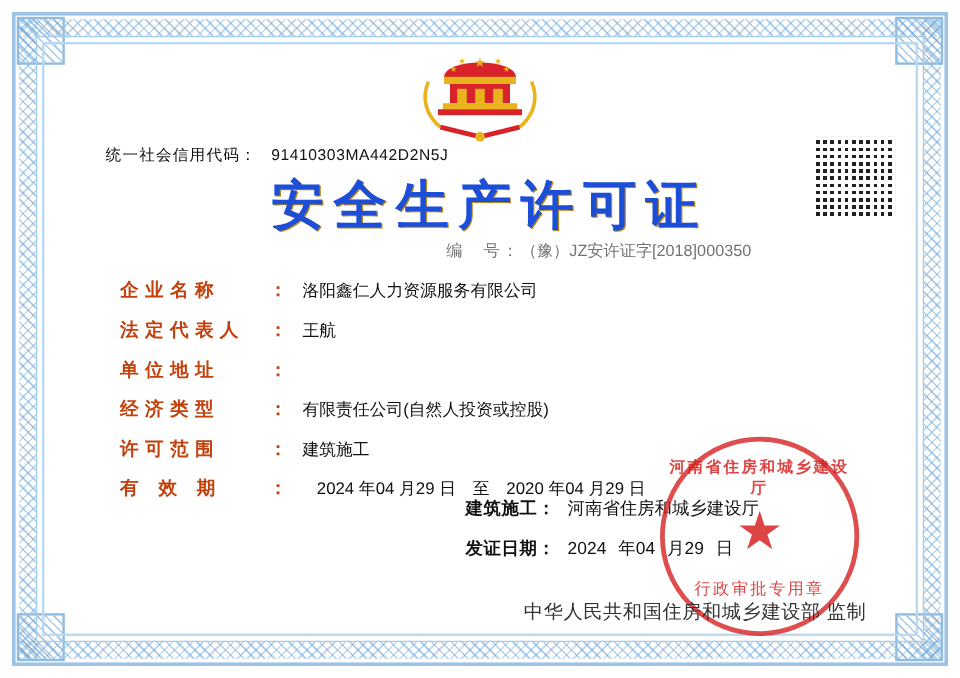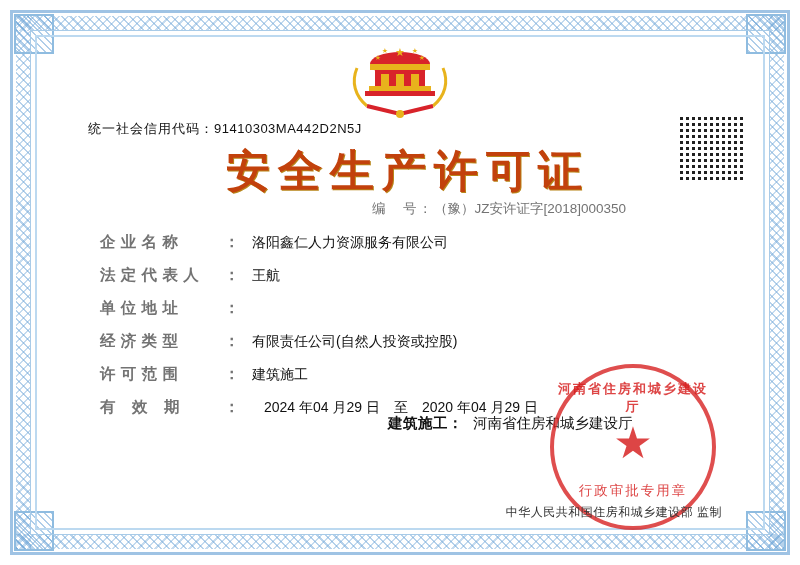--- a/index.html
+++ b/index.html
@@ -99,32 +99,32 @@
   .credit-code {
     position: absolute;
     left: 44px;
     top: 78px;
     font-size: 13px;
     color: #111;
     letter-spacing: 0.5px;
     white-space: nowrap;
   }
   .credit-code .label { letter-spacing: 1px; }
-  .credit-code .value { margin-left: 0; font-family: "Liberation Sans", sans-serif; }
+  .credit-code .value { margin-left: 12px; font-family: "Liberation Sans", sans-serif; }
 
   .title {
     position: absolute;
     left: 16px; right: 0;
     top: 100px;
     text-align: center;
     font-family: "DejaVu Sans", sans-serif;
     font-size: 44px;
     font-weight: bold;
     letter-spacing: 8px;
-    color: #c2410c;
+    color: #1d4ed8;
     text-shadow: 1px 1px 0 #b8861a;
   }
 
   .serial {
     position: absolute;
     right: 130px;
     top: 158px;
     font-size: 13.5px;
     color: #737373;
     white-space: nowrap;
@@ -141,21 +141,21 @@
   .row {
     display: flex;
     align-items: baseline;
     height: 33px;
   }
   .row .key {
     width: 140px;
     flex: 0 0 140px;
     font-size: 15.5px;
     font-weight: bold;
-    color: #737373;
+    color: #c2410c;
     letter-spacing: 0.5px;
     display: flex;
     justify-content: space-between;
   }
   .row .key .colon { font-weight: bold; }
   .row .val {
     font-size: 14px;
     color: #111;
     padding-left: 12px;
     white-space: nowrap;
@@ -223,21 +223,21 @@
     text-align: center;
     font-size: 13.5px;
     letter-spacing: 2px;
     font-weight: normal;
   }
 
   .footnote {
     position: absolute;
     right: 34px;
     bottom: 2px;
-    font-size: 12px;
+    font-size: 16px;
     color: #333;
     letter-spacing: 0.5px;
     white-space: nowrap;
   }
 </style>
 </head>
 <body>
 
 <div class="cert">
 
@@ -347,20 +347,29 @@
         </div>
       </div>
 
     </div>
 
     <div class="issuer">
       <div class="line">
         <span class="ikey">建筑施工：</span>
         <span class="ival">河南省住房和城乡建设厅</span>
       </div>
+      <div class="line">
+        <span class="ikey">发证日期：</span>
+        <span class="ival">2024</span>
+        <span class="gap"></span>
+        <span class="ival">年04</span>
+        <span class="gap"></span>
+        <span class="ival">月29</span>
+        <span class="ival">日</span>
+      </div>
     </div>
 
     <div class="seal">
       <div class="arc">河南省住房和城乡建设厅</div>
       <div class="star">★</div>
       <div class="bottom-text">行政审批专用章</div>
     </div>
 
     <div class="footnote">中华人民共和国住房和城乡建设部  监制</div>
 

